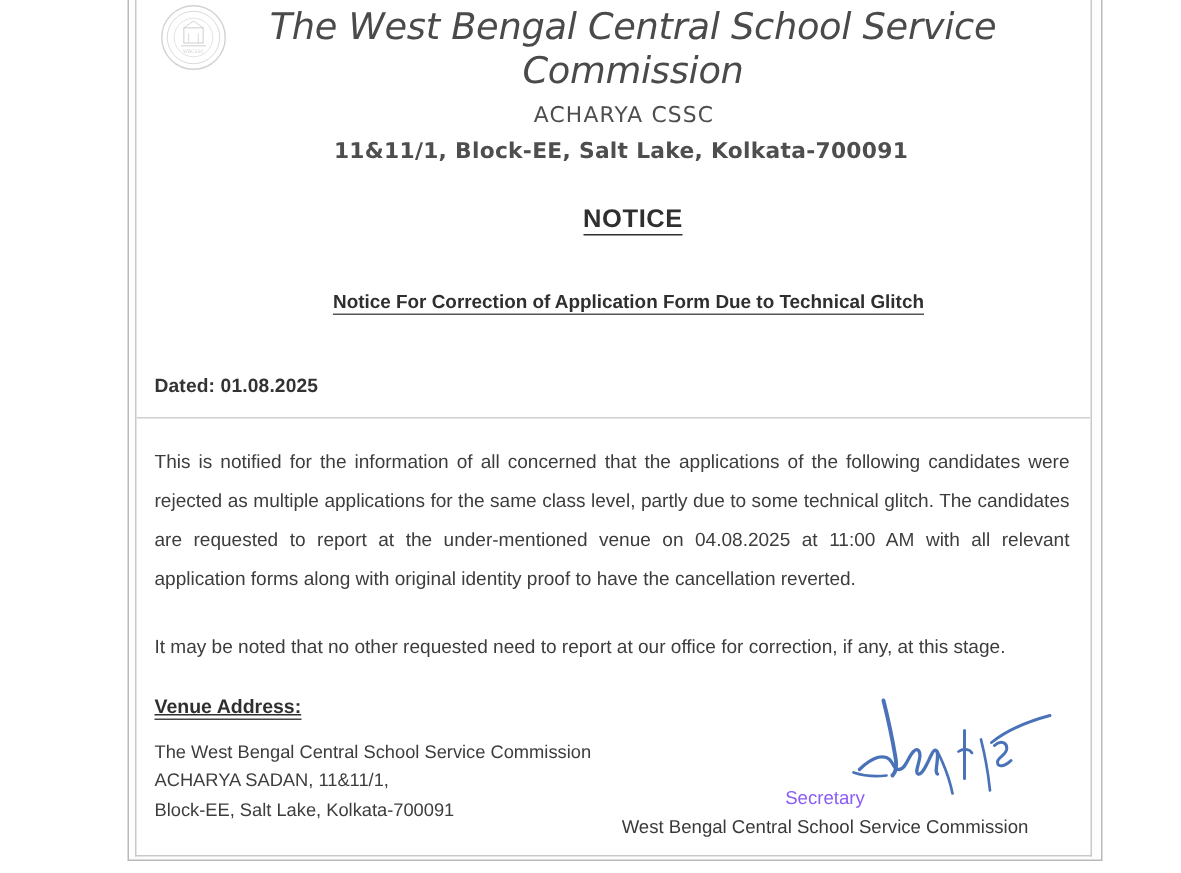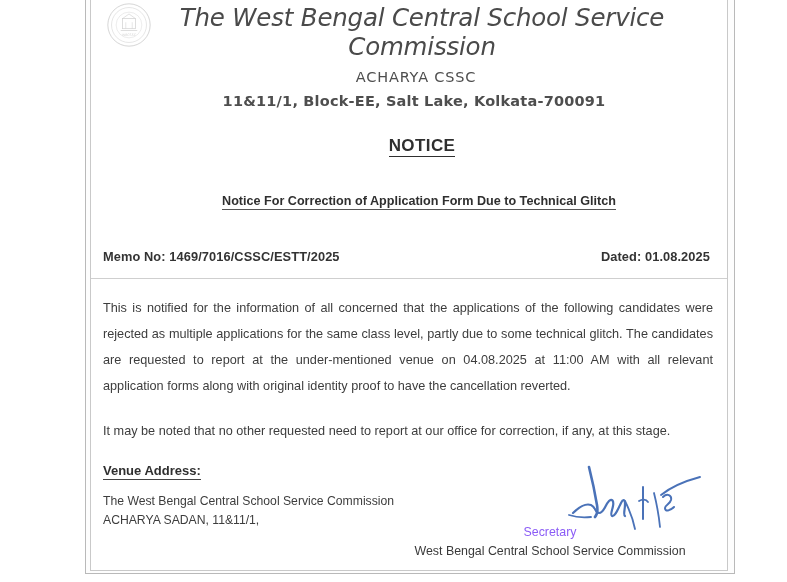--- a/index.html
+++ b/index.html
@@ -157,20 +157,21 @@
   .para-2 {
     text-align: left;
     margin-top: 19px;
   }
 
   .venue-heading {
     margin-top: 19px;
     font-size: 13px;
     font-weight: bold;
     color: #2f2f2f;
+    text-decoration: underline;
   }
   .venue-heading span {
     border-bottom: 1.3px solid #444;
     padding-bottom: 1px;
   }
   .venue-lines {
     margin-top: 14px;
     font-size: 12.2px;
     line-height: 1.60;
     color: #3d3d3d;
@@ -237,39 +238,39 @@
 
     <div class="notice-heading">
       <span>NOTICE</span>
     </div>
 
     <div class="notice-subheading">
       <span>Notice For Correction of Application Form Due to Technical Glitch</span>
     </div>
 
     <div class="memo-row">
-      <div class="memo-no">Memo No: 1469/7016/CSSC/ESTT/2025</div>
       <div class="memo-date">Dated:  01.08.2025</div>
     </div>
 
     <div class="hr-line"></div>
 
     <div class="body-wrap">
 
       <div class="para">This is notified for the information of all concerned that the applications of the following candidates were rejected as multiple applications for the same class level, partly due to some technical glitch. The candidates are requested to report at the under-mentioned venue on 04.08.2025 at 11:00 AM with all relevant application forms along with original identity proof to have the cancellation reverted.</div>
 
       <div class="para para-2">It may be noted that no other requested need to report at our office for correction, if any, at this stage.</div>
 
       <div class="venue-heading">
         <span>Venue Address:</span>
       </div>
 
       <div class="venue-lines">
         <div>The West Bengal Central School Service Commission</div>
         <div>ACHARYA SADAN, 11&amp;11/1,</div>
+        <div>Block-EE, Salt Lake, Kolkata-700091</div>
       </div>
     </div>
 
     <svg class="signature-mark" viewBox="0 0 150 72">
       <g fill="none" stroke="#4a72b8" stroke-linecap="round" stroke-linejoin="round">
         <path d="M34,6 C37,18 40,32 42,44 C43,50 42,54 40,56" stroke-width="2.6"></path>
         <path d="M18,52 C24,46 30,42 36,44 C41,46 40,52 44,52
                  C49,52 50,44 54,40 C57,37 59,40 58,45
                  C57,50 55,54 57,55 C60,56 63,48 66,42
                  C68,38 70,38 70,43 C70,49 68,54 70,55" stroke-width="2.2"></path>

